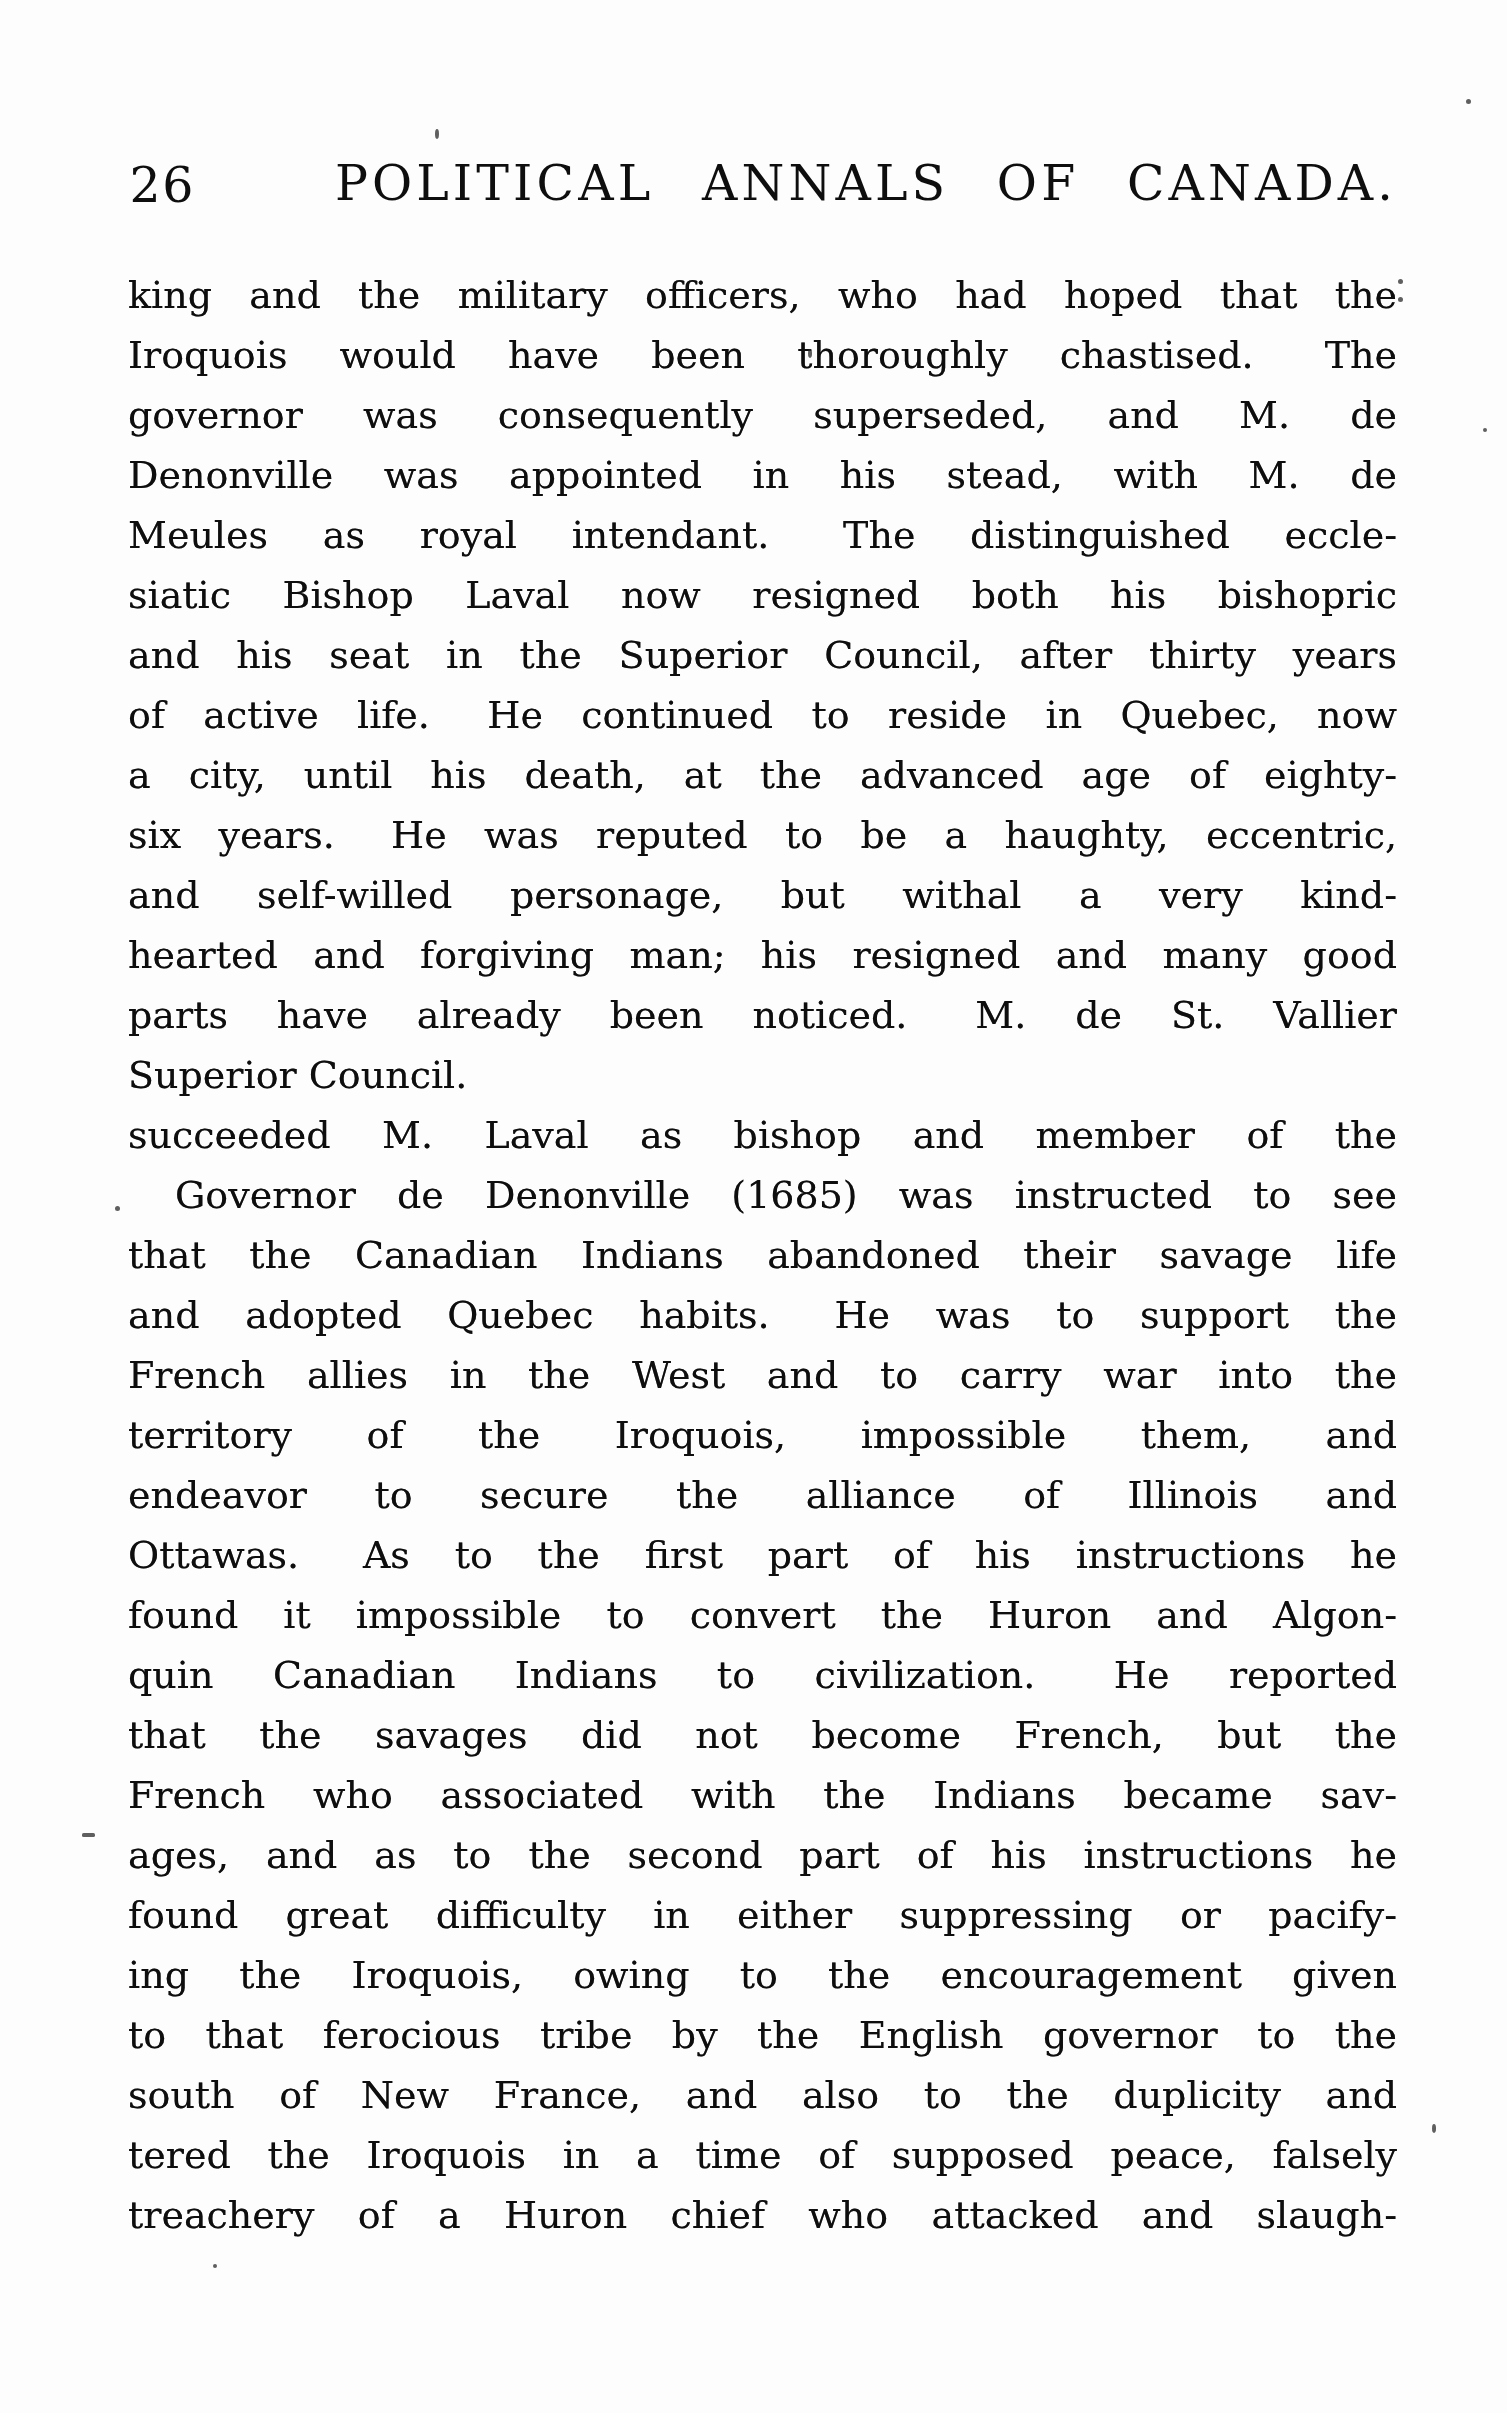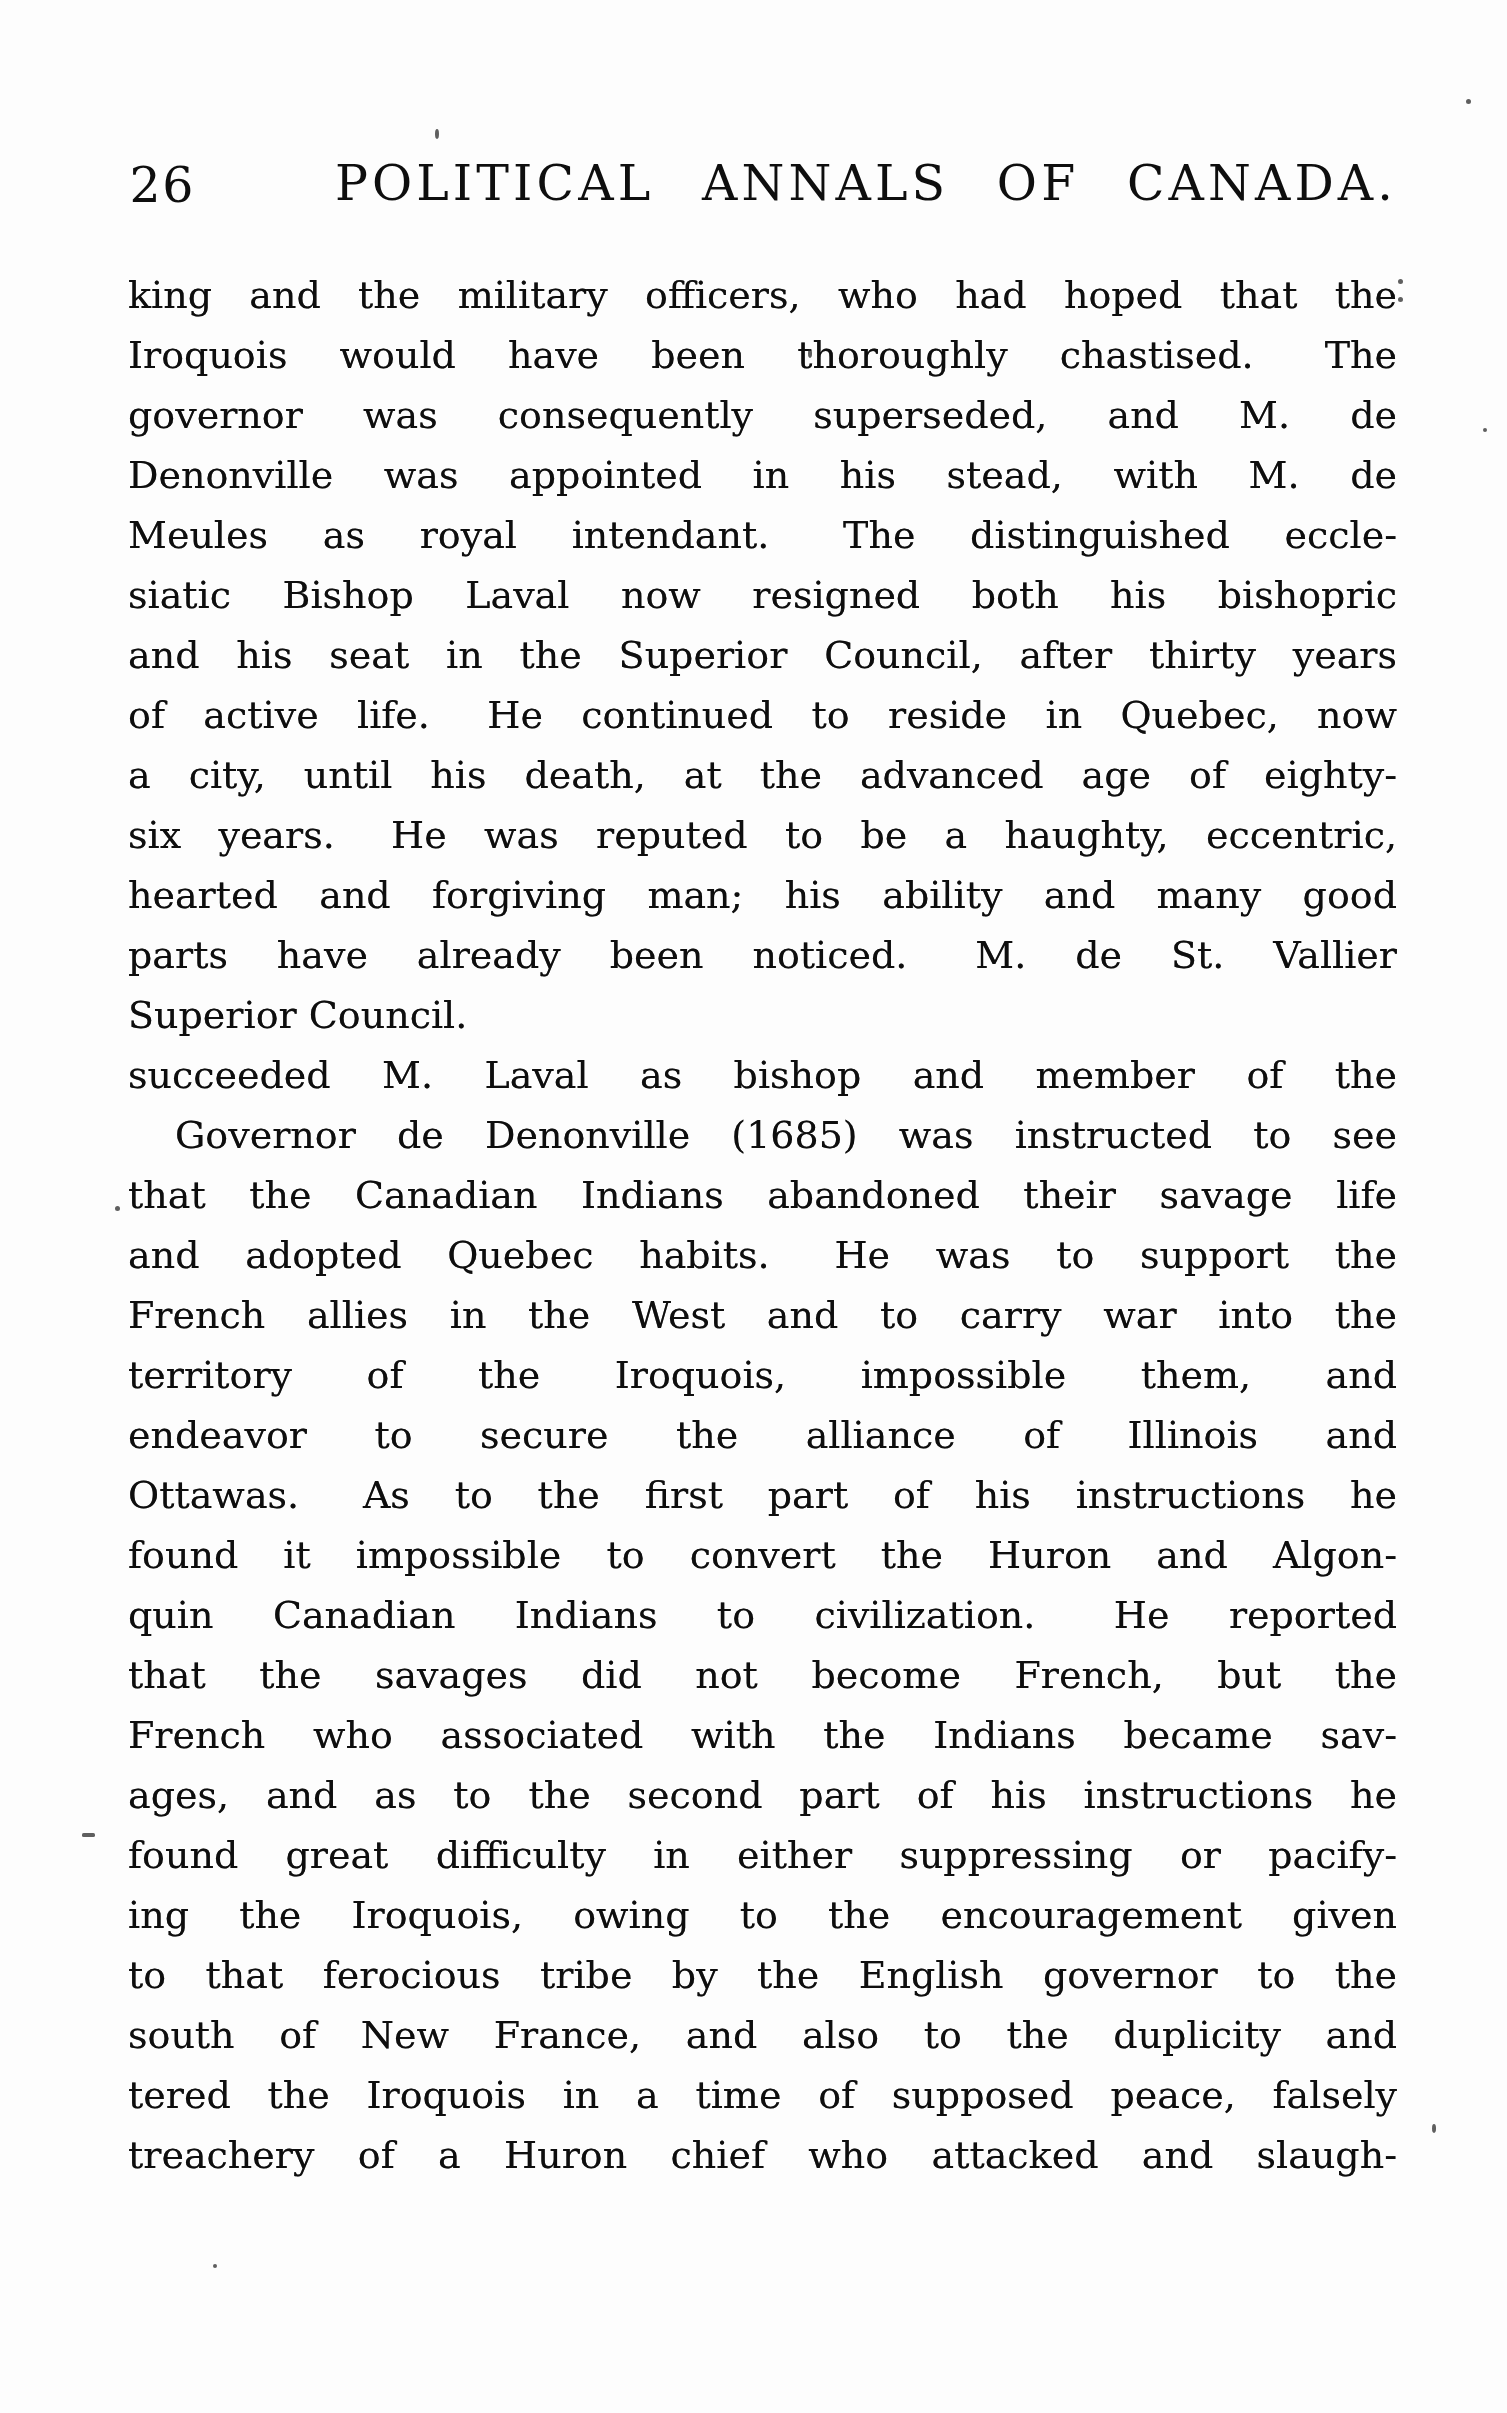--- a/index.html
+++ b/index.html
@@ -83,21 +83,22 @@
         <div class="line">king and the military officers, who had hoped that the</div>
         <div class="line">Iroquois would have been thoroughly chastised.  The</div>
         <div class="line">governor was consequently superseded, and M. de</div>
         <div class="line">Denonville was appointed in his stead, with M. de</div>
         <div class="line">Meules as royal intendant.  The distinguished eccle-</div>
         <div class="line">siatic Bishop Laval now resigned both his bishopric</div>
         <div class="line">and his seat in the Superior Council, after thirty years</div>
         <div class="line">of active life.  He continued to reside in Quebec, now</div>
         <div class="line">a city, until his death, at the advanced age of eighty-</div>
         <div class="line">six years.  He was reputed to be a haughty, eccentric,</div>
-        <div class="line">hearted and forgiving man; his ability and many good</div>
+        <div class="line">and self-willed personage, but withal a very kind-</div>
+        <div class="line">hearted and forgiving man; his resigned and many good</div>
         <div class="line">parts have already been noticed.  M. de St. Vallier</div>
         <div class="line last-left">Superior Council.</div>
         <div class="line">succeeded M. Laval as bishop and member of the</div>
       </div>
     <div class="paragraph">
         <div class="line indent">Governor de Denonville (1685) was instructed to see</div>
         <div class="line">that the Canadian Indians abandoned their savage life</div>
         <div class="line">and adopted Quebec habits.  He was to support the</div>
         <div class="line">French allies in the West and to carry war into the</div>
         <div class="line">territory of the Iroquois, impossible them, and</div>

